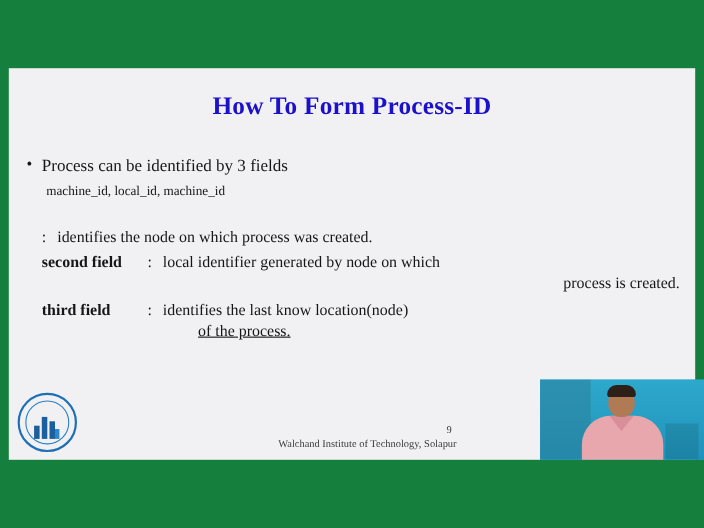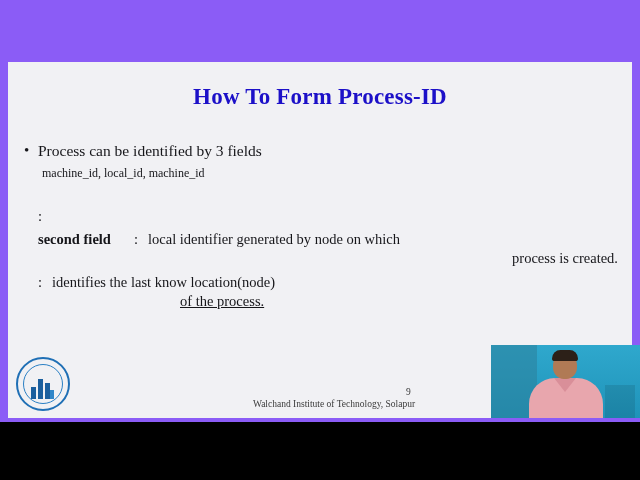--- a/index.html
+++ b/index.html
@@ -9,22 +9,22 @@
   }
   body {
     width: 640px;
     height: 480px;
     overflow: hidden;
     font-family: "Liberation Serif", serif;
   }
   #stage {
     position: relative;
     width: 640px;
-    height: 422px;
-    background: #8b5cf6;
+    height: 480px;
+    background: #15803d;
   }
   
   #slide {
     position: absolute;
     left: 8px;
     top: 62px;
     width: 624px;
     height: 356px;
     background: #f1f1f4;
     overflow: hidden;
@@ -233,30 +233,32 @@
       <span class="bullet-dot">•</span>
       <span class="bullet-text">Process can be identified by 3 fields</span>
     </div>
 
     <div id="subline">machine_id,  local_id, machine_id</div>
 
     <div id="fields">
 
       <div class="field-row">
         <span class="field-colon">:</span>
+        <span class="field-desc">identifies the node on which process was created.</span>
       </div>
 
       <div class="field-row">
         <span class="field-label">second field</span>
         <span class="field-colon">:</span>
         <span class="field-desc">local identifier generated by node on which</span>
       </div>
       <div class="field-cont c2">process is created.</div>
 
       <div class="field-row">
+        <span class="field-label">third field</span>
         <span class="field-colon">:</span>
         <span class="field-desc">identifies the last know location(node)</span>
       </div>
       <div class="field-cont c3">of the process.</div>
 
     </div>
 
     <div id="footer-text">Walchand Institute of Technology,  Solapur</div>
     <div id="page-number">9</div>
 

